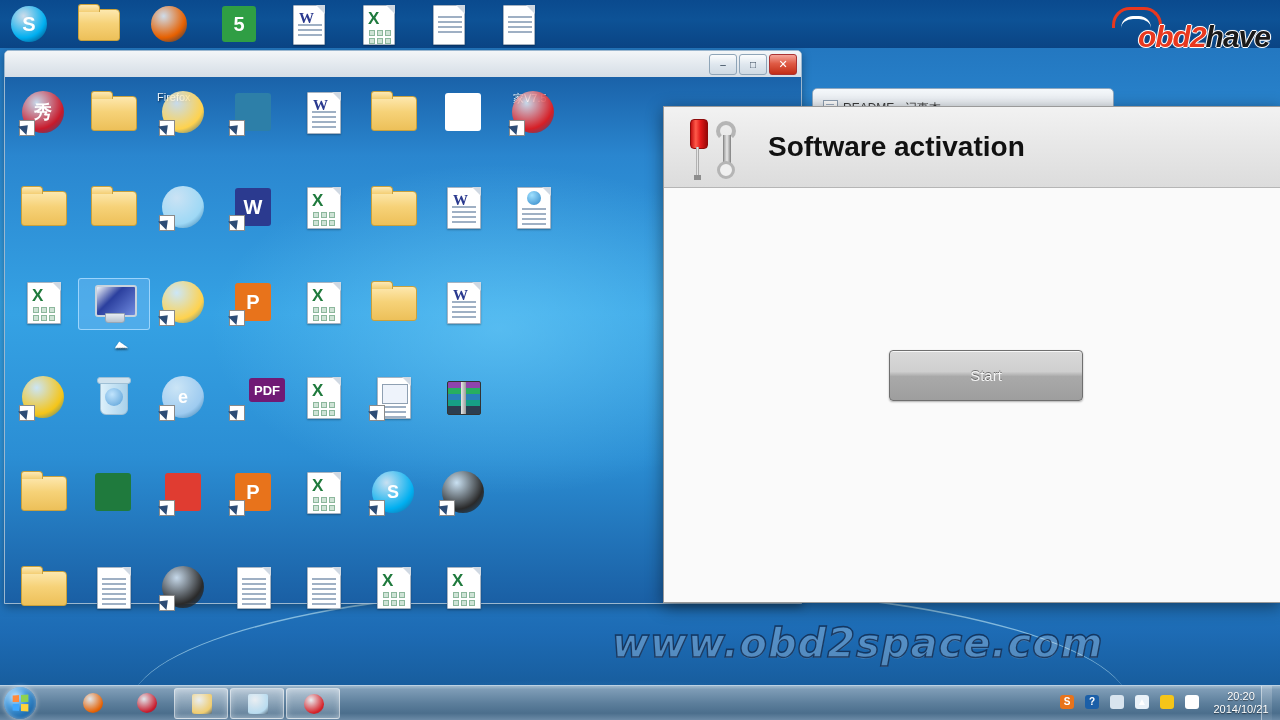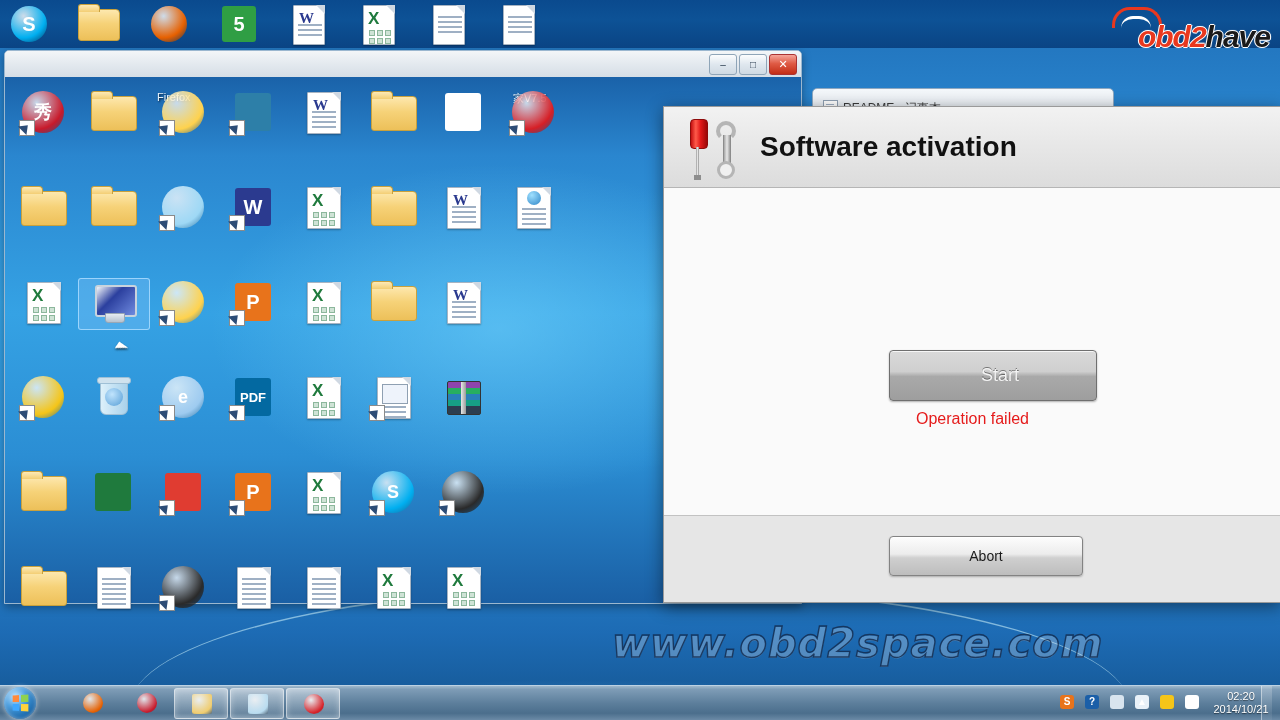--- a/index.html
+++ b/index.html
@@ -199,39 +199,38 @@
     position:absolute;left:2px;top:0;width:20px;height:20px;
     border:4px solid #b5b5b5;border-radius:50%;border-bottom-color:transparent;
     box-sizing:border-box;
   }
   .wrench .wring{
     position:absolute;left:3px;top:40px;width:18px;height:18px;
     border:3px solid #b5b5b5;border-radius:50%;box-sizing:border-box;
     background:#f0f0f0;
   }
   #dlg .dlg-title{
-    position:absolute;left:96px;top:24px;
+    position:absolute;left:104px;top:24px;
     font-size:28px;font-weight:bold;color:#111;text-align:right;
   }
   #dlg .dlg-body{
     position:absolute;left:0;top:81px;width:617px;height:326px;
     background:#fafafa;
   }
   .dlg-msg{
     position:absolute;left:13px;top:20px;font-size:14px;color:#111;
   }
   .btn3d{
     position:absolute;width:192px;height:49px;
     border:1px solid #6f6f6f;border-radius:4px;
     background:linear-gradient(180deg,#d9d9d9 0%,#cfcfcf 42%,#a9a9a9 52%,#9e9e9e 100%);
     box-shadow:inset 0 1px 0 rgba(255,255,255,.75), 0 1px 2px rgba(0,0,0,.3);
     display:flex;align-items:center;justify-content:center;
-    font-size:18px;color:#f4f4f4;text-shadow:0 -1px 0 rgba(0,0,0,.45);
+    font-size:15px;color:#f4f4f4;text-shadow:0 -1px 0 rgba(0,0,0,.45);
     cursor:pointer;
-    padding-left:14px;
   }
   #startBtn{left:225px;top:162px;}
   .fail-msg{
     position:absolute;left:0;top:222px;width:617px;text-align:center;
     font-size:16px;color:#e51b1b;
   }
   #dlgFooter{
     position:absolute;left:0;top:408px;width:617px;height:87px;
     background:#e6e6e6;border-top:1px solid #c2c2c2;
   }
@@ -555,21 +554,21 @@
       <div class="lbl"></div>
     </div>
     <div class="icon" style="left: 148px; top: 285px;">
       <div class="glyph sc">
         <div class="g-circle" style="background:radial-gradient(circle at 35% 28%,rgba(255,255,255,.75),#9ecbf0 65%,rgba(0,0,0,.25));color:#fff;font-weight:bold;display:flex;align-items:center;justify-content:center;font-size:18px;">e</div>
       </div>
       <div class="lbl"></div>
     </div>
     <div class="icon" style="left: 218px; top: 285px;">
       <div class="glyph sc">
-        <div style="position:absolute;left:6px;top:5px;width:36px;height:38px;background:#0369a1;border-radius:3px;color:#fff;font-weight:bold;display:flex;align-items:center;justify-content:center;font-size:13px;">PDF</div>
+        <div style="position:absolute;left:20px;top:5px;width:36px;height:24px;background:#701a75;border-radius:3px;color:#fff;font-weight:bold;display:flex;align-items:center;justify-content:center;font-size:13px;">PDF</div>
       </div>
       <div class="lbl"></div>
     </div>
     <div class="icon" style="left: 288px; top: 285px;">
       <div class="glyph">
         <div class="g-doc">
           <span class="xmark">X</span>
           <div class="xgrid">
             <i></i>
             <i></i>
@@ -829,27 +828,23 @@
         <div class="wjaw"></div>
           <div class="wbody"></div>
           <div class="wring"></div>
       </div>
     </div>
     <div class="dlg-title">Software activation</div>
   </div>
 
   <div class="dlg-body">
     <div class="btn3d" id="startBtn">Start</div>
-    <div class="fail-msg">Operation failed</div>
 
   </div>
 
-  <div id="dlgFooter">
-    <div class="btn-light">Abort</div>
-  </div>
 </div>
 
 <div id="watermark">www.obd2space.com</div>
 
 <div id="taskbar">
   <div id="startorb"></div>
   <div id="tasklist">
       <div class="tbtask" style="left: 66px;">
         <div style="position:absolute;left:17px;top:5px;width:20px;height:20px;border-radius:50%;background:radial-gradient(circle at 35% 30%,rgba(255,255,255,.8),#e66000 70%,rgba(0,0,0,.25));"></div>
       </div>
@@ -881,20 +876,20 @@
           <div style="width:14px;height:14px;border-radius:3px;background:#e9f1f8;color:#fff;font-size:10px;line-height:14px;text-align:center;font-weight:bold;">▲</div>
         </div>
         <div class="trayico">
           <div style="width:14px;height:14px;border-radius:3px;background:#f5c518;color:#fff;font-size:10px;line-height:14px;text-align:center;font-weight:bold;"></div>
         </div>
         <div class="trayico">
           <div style="width:14px;height:14px;border-radius:3px;background:#ffffff;color:#fff;font-size:10px;line-height:14px;text-align:center;font-weight:bold;">⚑</div>
         </div>
       </div>
     <div id="clock">
-      <div>02:20</div>
+      <div>20:20</div>
       <div>2014/10/21</div>
     </div>
     <div id="showdesk"></div>
   </div>
 </div>
 
 <div class="cursor" style="left: 116px; top: 344px;"></div>
 
 </body></html>

